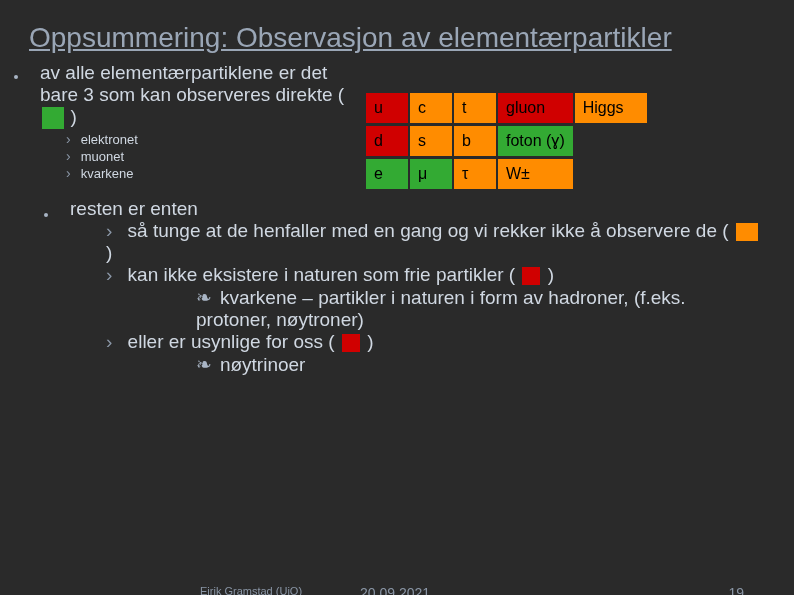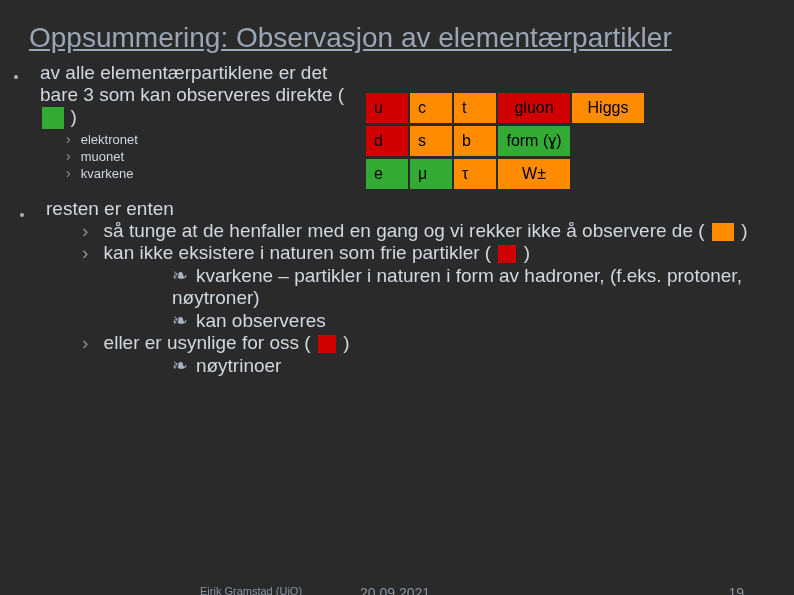--- a/index.html
+++ b/index.html
@@ -87,25 +87,26 @@
     font-size: 16px;
   }
   .particles td {
     padding: 6px 8px;
     color: #000;
     min-width: 42px;
   }
   .c-red { background: #d00000; }
   .c-orange { background: #ff8c00; }
   .c-green { background: #33aa33; color: #000; }
-  .particles td.wide { min-width: 72px; text-align: center; }
+  .particles td.wide { min-width: 72px; }
   .lower {
     padding: 0 30px 0 20px;
     font-size: 19px;
     color: #d0d8e2;
+    margin-left: 24px;
   }
   .lower .bullet-main { margin-top: 6px; }
   .sub2 { margin-left: 36px; }
   .sub2-item::before {
     content: "›";
     color: #8a96a6;
     margin-right: 10px;
   }
   .sub3 { margin-left: 90px; }
   .sub3-item::before {
@@ -164,21 +165,21 @@
             <td class="c-red">u</td>
             <td class="c-orange">c</td>
             <td class="c-orange">t</td>
             <td class="c-red wide">gluon</td>
             <td class="c-orange wide">Higgs</td>
           </tr>
           <tr>
             <td class="c-red">d</td>
             <td class="c-orange">s</td>
             <td class="c-orange">b</td>
-            <td class="c-green wide">form (ɣ)</td>
+            <td class="c-green wide">foton (ɣ)</td>
             <td style="visibility: hidden;"></td>
           </tr>
           <tr>
             <td class="c-green">e</td>
             <td class="c-green">μ</td>
             <td class="c-orange">τ</td>
             <td class="c-orange wide">W±</td>
             <td style="visibility: hidden;"></td>
           </tr>
         </tbody>
@@ -197,21 +198,20 @@
           <span class="swatch-orange"></span>
           <span>)</span>
         </div>
         <div class="sub2-item">
           <span>kan ikke eksistere i naturen som frie partikler (</span>
           <span class="swatch-red"></span>
           <span>)</span>
         </div>
         <div class="sub3">
           <div class="sub3-item">kvarkene – partikler i naturen i form av hadroner, (f.eks. protoner, nøytroner)</div>
-          <div class="sub3-item">kan observeres</div>
         </div>
         <div class="sub2-item">
           <span>eller er usynlige for oss (</span>
           <span class="swatch-red"></span>
           <span>)</span>
         </div>
         <div class="sub3">
           <div class="sub3-item">nøytrinoer</div>
         </div>
       </div>

